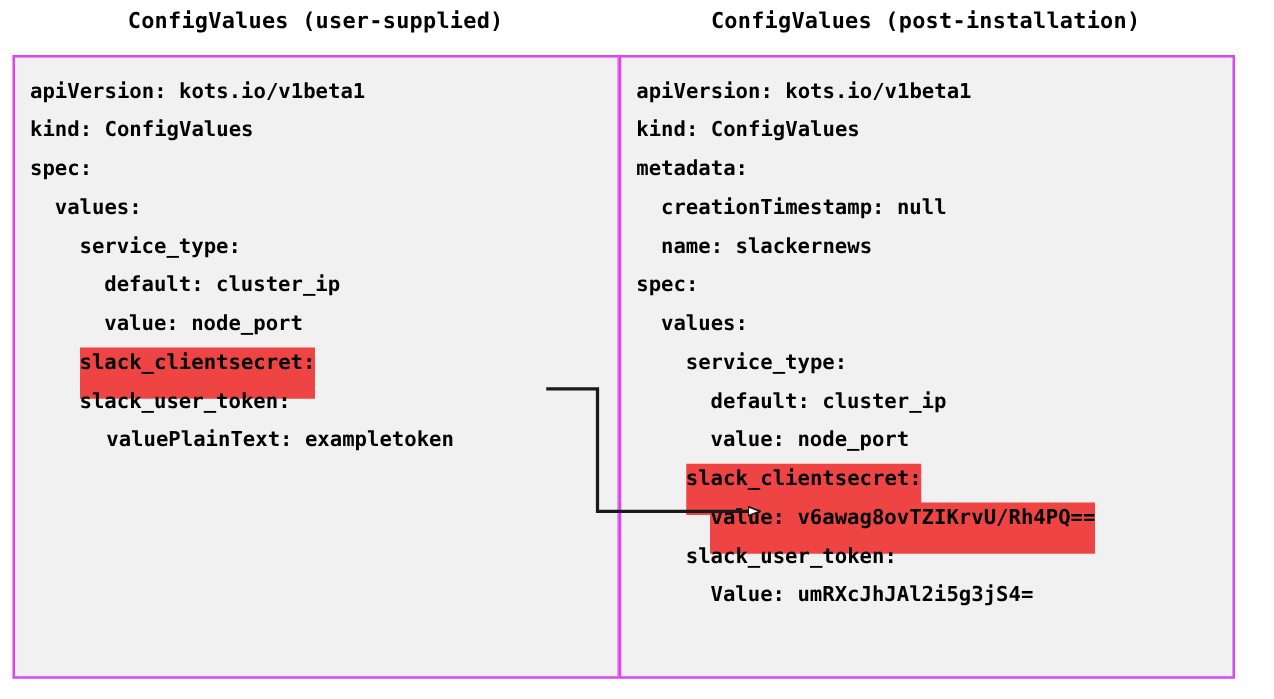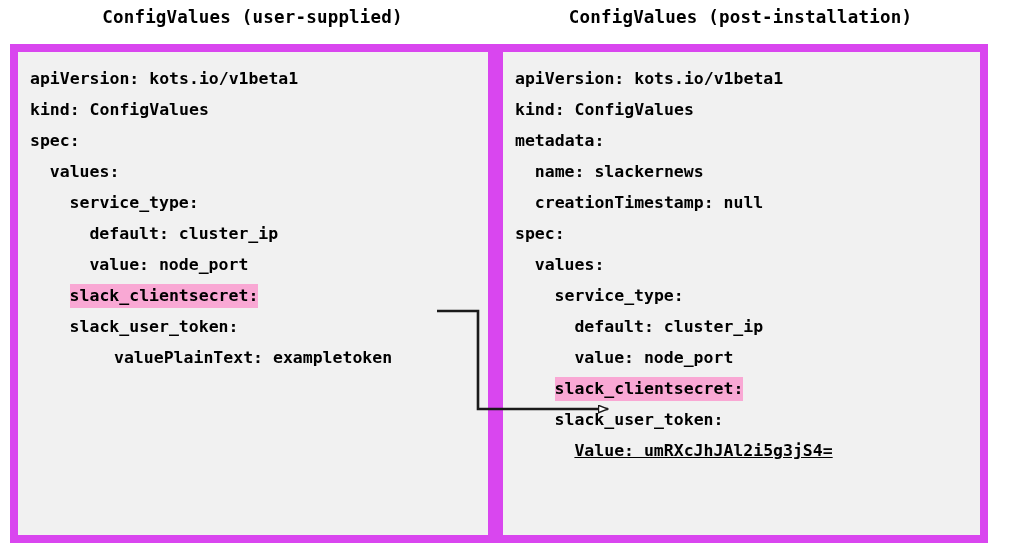--- a/index.html
+++ b/index.html
@@ -35,21 +35,21 @@
     font-weight: bold;
     color: #000000;
     letter-spacing: 0.2px;
     white-space: nowrap;
   }
 
   .code-box {
     position: absolute;
     top: 44px;
     background: #f1f1f1;
-    border: 8px solid #d946ef;
+    border: 2px solid #d946ef;
     box-sizing: border-box;
     height: 499px;
     overflow: hidden;
   }
   .panel-left  .code-box { left: 10px;  width: 486px; }
   .panel-right .code-box { left: 9px;   width: 493px; }
 
   .code-lines {
     position: relative;
     padding: 11px 0 0 0;
@@ -61,22 +61,22 @@
     line-height: 31px;
     font-size: 16.5px;
     font-weight: bold;
     color: #000000;
     white-space: pre;
     padding-left: 12px;
     margin: 0;
   }
 
   .code-line .hl {
-    background: #f9a8d4;
-    padding: 2px 0 3px 0;
+    background: #ef4444;
+    padding: 2px 0 20px 0;
     box-decoration-break: clone;
     -webkit-box-decoration-break: clone;
   }
 
   
   .connector {
     position: absolute;
     left: 0;
     top: 0;
     width: 1019px;
@@ -93,42 +93,43 @@
     <div class="code-lines">
         <div class="code-line" style="padding-left: 12px;"><span>apiVersion: kots.io/v1beta1</span></div>
         <div class="code-line" style="padding-left: 12px;"><span>kind: ConfigValues</span></div>
         <div class="code-line" style="padding-left: 12px;"><span>spec:</span></div>
         <div class="code-line" style="padding-left: 31.8px;"><span>values:</span></div>
         <div class="code-line" style="padding-left: 51.6px;"><span>service_type:</span></div>
         <div class="code-line" style="padding-left: 71.4px;"><span>default: cluster_ip</span></div>
         <div class="code-line" style="padding-left: 71.4px;"><span>value: node_port</span></div>
         <div class="code-line" style="padding-left: 51.6px;"><span class="hl">slack_clientsecret:</span></div>
         <div class="code-line" style="padding-left: 51.6px;"><span>slack_user_token:</span></div>
-        <div class="code-line" style="padding-left: 96px;"><span>valuePlainText: exampletoken</span></div>
+        <div class="code-line" style="padding-left: 73px;"><span>valuePlainText: exampletoken</span></div>
       </div>
   </div>
 </div>
 
 <div class="panel panel-right">
   <div class="panel-title">ConfigValues (post-installation)</div>
   <div class="code-box">
     <div class="code-lines">
         <div class="code-line" style="padding-left: 12px;"><span>apiVersion: kots.io/v1beta1</span></div>
         <div class="code-line" style="padding-left: 12px;"><span>kind: ConfigValues</span></div>
         <div class="code-line" style=""><span>metadata:</span></div>
+        <div class="code-line" style="padding-left: 31.8px;"><span>creationTimestamp: null</span></div>
         <div class="code-line" style="padding-left: 31.8px;"><span>name: slackernews</span></div>
-        <div class="code-line" style="padding-left: 31.8px;"><span>creationTimestamp: null</span></div>
         <div class="code-line" style="padding-left: 12px;"><span>spec:</span></div>
         <div class="code-line" style="padding-left: 31.8px;"><span>values:</span></div>
         <div class="code-line" style="padding-left: 51.6px;"><span>service_type:</span></div>
         <div class="code-line" style="padding-left: 71.4px;"><span>default: cluster_ip</span></div>
         <div class="code-line" style="padding-left: 71.4px;"><span>value: node_port</span></div>
         <div class="code-line" style="padding-left: 51.6px;"><span class="hl">slack_clientsecret:</span></div>
+        <div class="code-line" style="padding-left: 71.4px;"><span class="hl">value: v6awag8ovTZIKrvU/Rh4PQ==</span></div>
         <div class="code-line" style="padding-left: 51.6px;"><span>slack_user_token:</span></div>
-        <div class="code-line" style="padding-left: 71.4px; text-decoration: underline;"><span>Value: umRXcJhJAl2i5g3jS4=</span></div>
+        <div class="code-line" style="padding-left: 71.4px;"><span>Value: umRXcJhJAl2i5g3jS4=</span></div>
       </div>
   </div>
 </div>
 
 <svg class="connector" viewBox="0 0 1019 559" width="1019" height="559">
   <defs>
     <marker id="arrowhead" markerWidth="11" markerHeight="9" refX="10" refY="4.5" orient="auto" markerUnits="userSpaceOnUse">
       <path d="M 0.5 0.8 L 10 4.5 L 0.5 8.2 Z" fill="#ffffff" stroke="#1a1a1a" stroke-width="1.4"></path>
     </marker>
   </defs>

